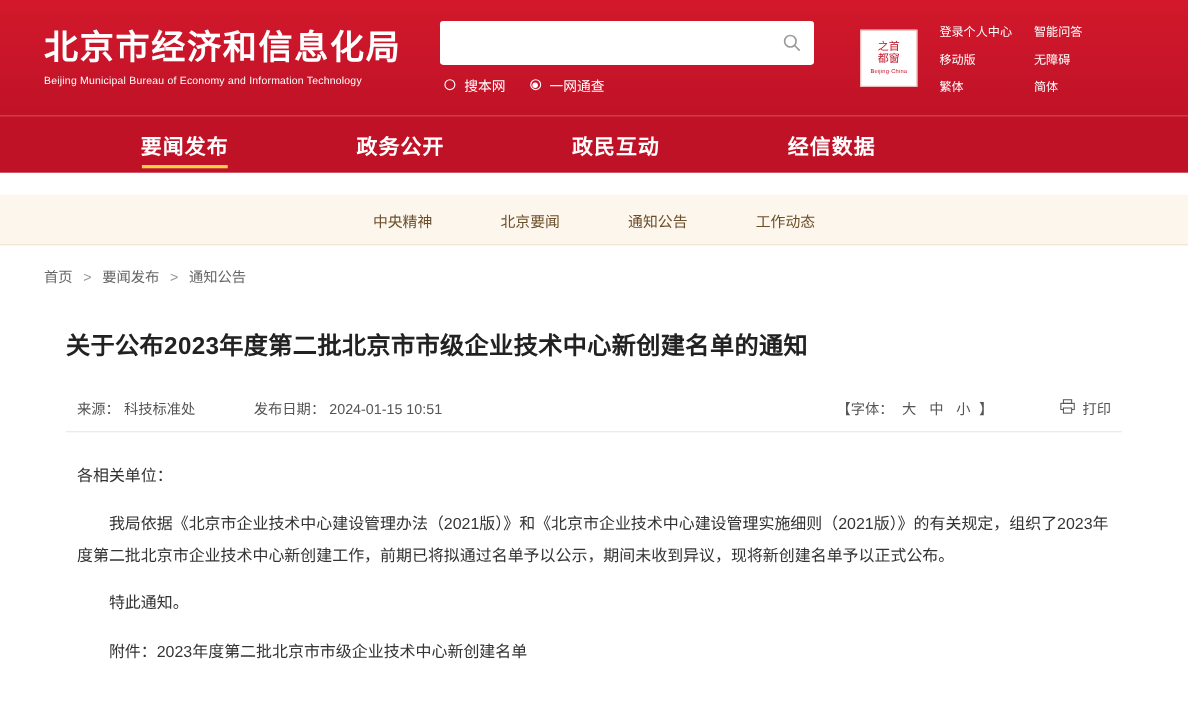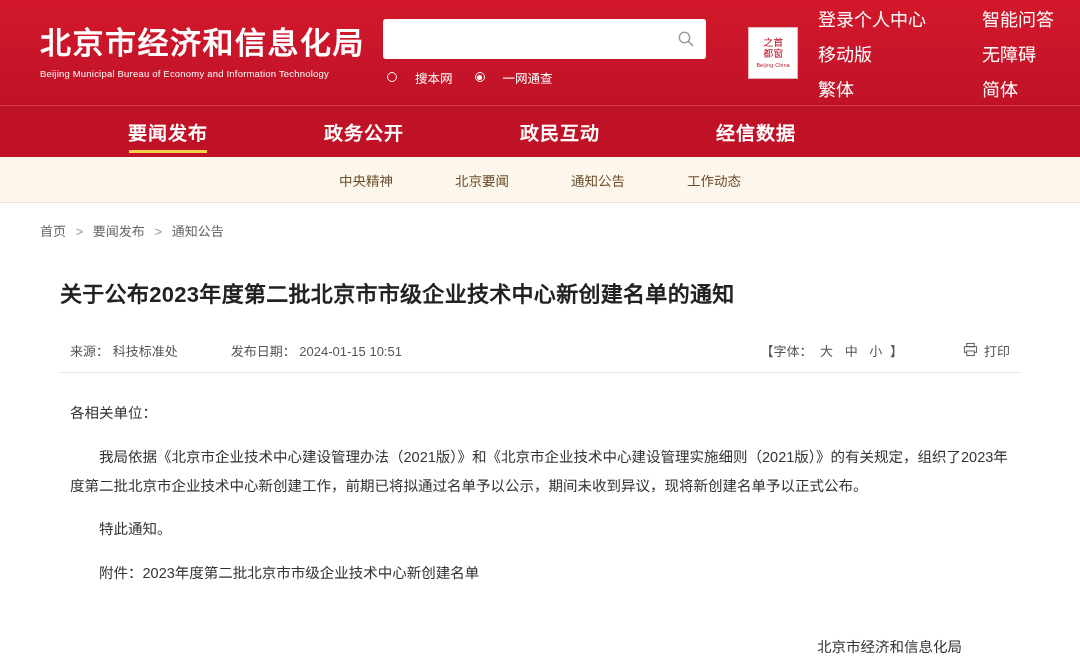--- a/index.html
+++ b/index.html
@@ -84,21 +84,21 @@
   .radio-row {
     display: flex;
     align-items: center;
     gap: 22px;
     margin-top: 9px;
     padding-left: 4px;
   }
   .radio-item {
     display: flex;
     align-items: center;
-    gap: 18px;
+    gap: 8px;
     color: #ffffff;
     font-size: 12.5px;
     white-space: nowrap;
   }
   .radio-dot {
     width: 10px; height: 10px;
     border: 1px solid #ffffff;
     border-radius: 50%;
     display: inline-block;
     position: relative;
@@ -137,23 +137,23 @@
   .seal-en {
     color: #c01226;
     font-size: 5.2px;
     margin-top: 3px;
     letter-spacing: 0.2px;
     white-space: nowrap;
   }
 
   .util-cols {
     display: flex;
-    gap: 56px;
-    color: #ffffff;
-    font-size: 18px;
+    gap: 20px;
+    color: #ffffff;
+    font-size: 11px;
   }
   .util-col { display: flex; flex-direction: column; gap: 9px; }
   .util-link { color: #ffffff; text-decoration: none; white-space: nowrap; cursor: pointer; }
 
   
   .nav {
     height: 52px;
     background: #c01226;
     border-top: 1px solid #d4384a;
     display: flex;
@@ -185,20 +185,21 @@
 
   
   .subnav {
     height: 46px;
     background: #fdf6ec;
     border-bottom: 1px solid #f0e2cf;
     display: flex;
     align-items: center;
     justify-content: center;
     gap: 62px;
+    margin-top: 20px;
   }
   .subnav-item {
     color: #6b4f2a;
     font-size: 13.5px;
     cursor: pointer;
     white-space: nowrap;
   }
 
   
   .crumb {

